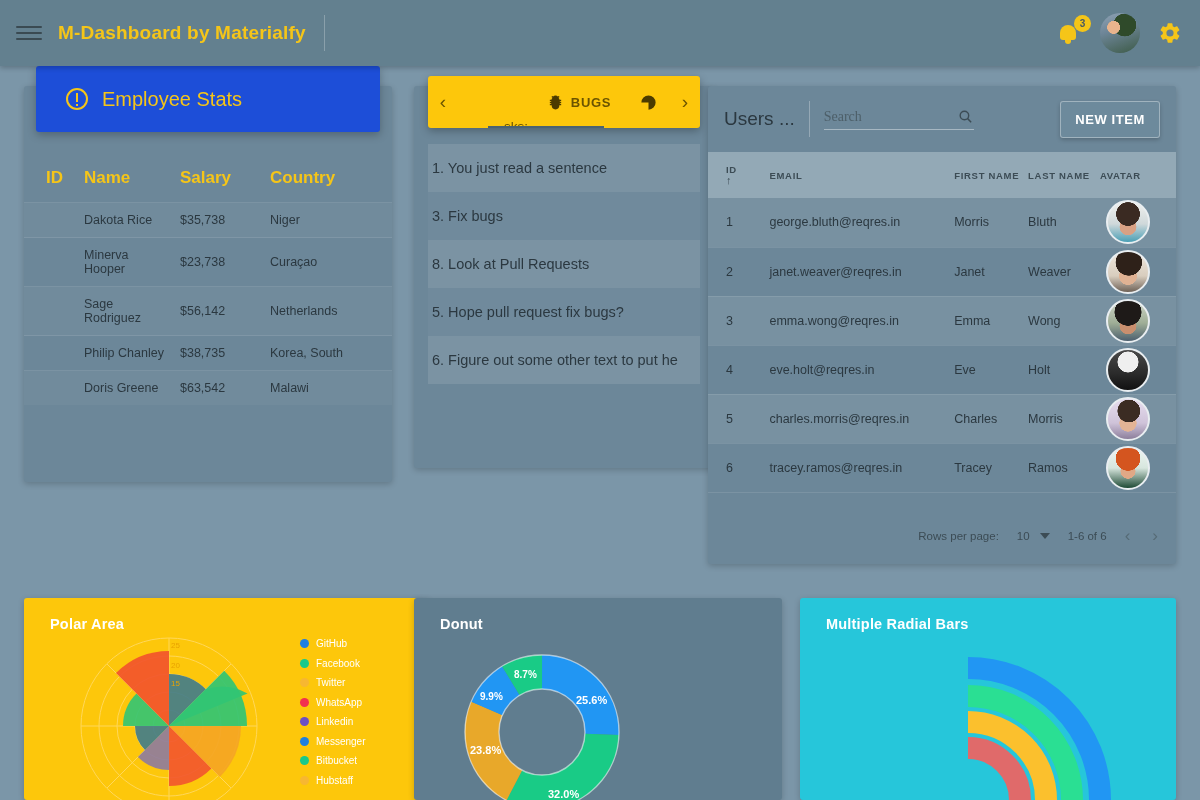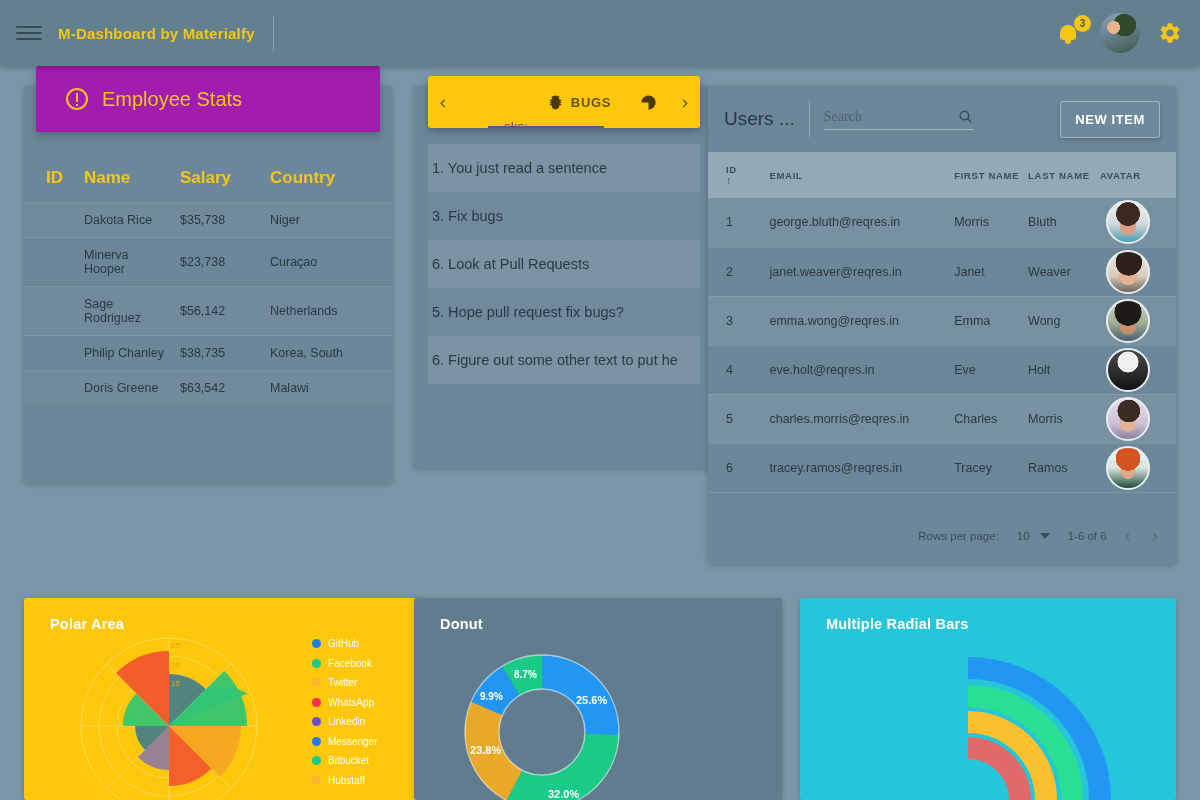--- a/index.html
+++ b/index.html
@@ -16,21 +16,21 @@
     position: absolute; left: 0; top: 0; width: 1200px; height: 66px;
     background: #63808f;
     display: flex; align-items: center;
     box-shadow: 0 2px 5px rgba(0,0,0,.22);
     z-index: 5;
   }
   .hamburger { margin-left: 16px; width: 26px; height: 22px; display: flex; flex-direction: column;
     justify-content: center; gap: 4px; cursor: pointer; }
   .hamburger i { display:block; height: 2px; background: #3a4a52; border-radius: 1px; }
   .brand {
-    margin-left: 16px; color: #f5c518; font-size: 15px; font-weight: bold;
+    margin-left: 16px; color: #f5c518; font-size: 19px; font-weight: bold;
     letter-spacing: .2px; white-space: nowrap;
   }
   .brand-sep { margin-left: 18px; width: 1px; height: 36px; background: rgba(255,255,255,.25); }
   .topbar-right { margin-left: auto; display: flex; align-items: center; gap: 18px; margin-right: 18px; }
   .bell-wrap { position: relative; width: 24px; height: 26px; cursor: pointer; }
   .bell { position:absolute; left: 2px; top: 5px; width: 16px; height: 15px; background: #f5c518;
     border-radius: 8px 8px 3px 3px; }
   .bell:after { content:""; position:absolute; left: 5px; top: 15px; width: 6px; height: 4px;
     background:#f5c518; border-radius: 0 0 4px 4px; }
   .bell-badge {
@@ -50,21 +50,21 @@
   
   .card {
     position: absolute; background: #6c8799; border-radius: 3px;
     box-shadow: 0 2px 6px rgba(0,0,0,.20);
   }
 
   
   #employee-card { left: 24px; top: 86px; width: 368px; height: 396px; }
   .emp-header {
     position: absolute; left: 12px; top: -20px; right: 12px; height: 66px;
-    background: #a21caf; border-radius: 3px; box-shadow: 0 3px 8px rgba(0,0,0,.25);
+    background: #1d4ed8; border-radius: 3px; box-shadow: 0 3px 8px rgba(0,0,0,.25);
     display: flex; align-items: center; padding-left: 30px; gap: 14px;
   }
   .warn-icon { width: 22px; height: 22px; border: 2px solid #f5c518; border-radius: 50%;
     position: relative; flex: none; }
   .warn-icon:before { content:""; position:absolute; left: 8px; top: 3px; width: 2px; height: 9px;
     background:#f5c518; }
   .warn-icon:after { content:""; position:absolute; left: 8px; top: 14px; width: 2px; height: 2px;
     background:#f5c518; }
   .emp-title { color: #f5c518; font-size: 20px; }
   .emp-table { position: absolute; left: 0; top: 74px; width: 100%; border-collapse: collapse; }
@@ -163,21 +163,21 @@
   .chart-card { position: absolute; top: 598px; height: 202px; border-radius: 3px;
     box-shadow: 0 2px 6px rgba(0,0,0,.2); overflow: hidden; }
   #polar-card { left: 24px; width: 405px; background: #fdc70b; }
   #donut-card { left: 414px; width: 368px; background: #607d8f; }
   #radial-card { left: 800px; width: 376px; background: #26c6da; }
   .chart-title { position: absolute; left: 26px; top: 18px; color: #ffffff; font-size: 14.5px;
     font-weight: bold; letter-spacing: .2px; }
   .legend { position: absolute; display: flex; flex-direction: column; gap: 8.5px; }
   .legend-row { display: flex; align-items: center; gap: 7px; font-size: 10px; white-space: nowrap; cursor: pointer; }
   .legend-dot { width: 9px; height: 9px; border-radius: 50%; flex: none; }
-  #polar-legend { left: 288px; top: 638px - 598px; }
+  #polar-legend { left: 276px; top: 638px - 598px; }
   .polar-legend-text { color: #ffffff; }
 </style>
 </head>
 <body>
 
 <div class="page">
 
   <div class="topbar">
     <div class="hamburger">
       <i></i>
@@ -264,21 +264,21 @@
         <svg class="pie-icon" viewBox="0 0 24 24">
           <path fill="#4b3b00" d="M12 3a9 9 0 100 18 9 9 0 009-9h-9V3z" transform="rotate(180 12 12)"></path>
         </svg>
       </div>
       <div class="tab-arrow">›</div>
       <div class="tab-underline"></div>
     </div>
     <div class="task-list">
       <div class="task-item">1. You just read a sentence</div>
       <div class="task-item">3. Fix bugs</div>
-      <div class="task-item">6. Look at Pull Requests</div>
+      <div class="task-item">8. Look at Pull Requests</div>
       <div class="task-item">5. Hope pull request fix bugs?</div>
       <div class="task-item">6. Figure out some other text to put he</div>
     </div>
   </div>
 
   <div class="card" id="users-card">
     <div class="users-toolbar">
       <div class="users-title">Users ...</div>
       <div class="tool-sep"></div>
       <div class="search-wrap">

